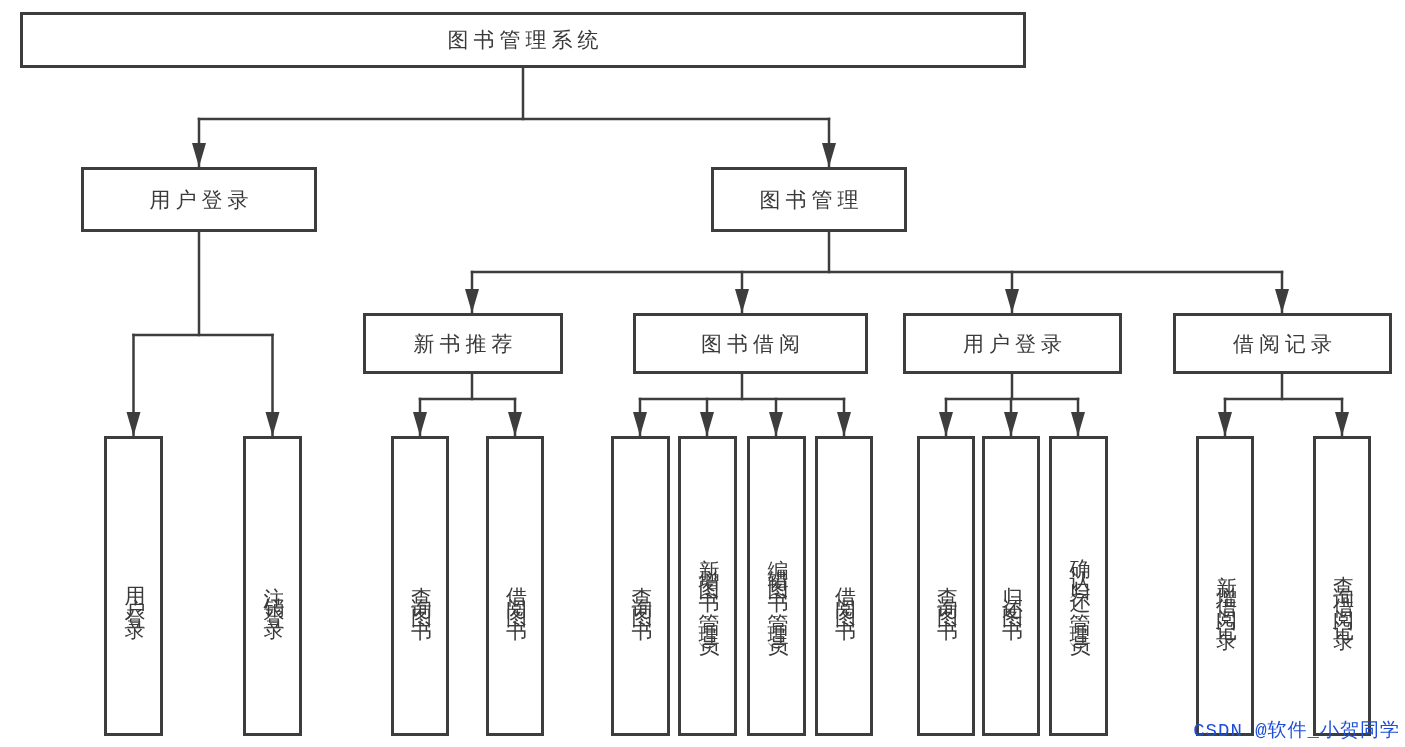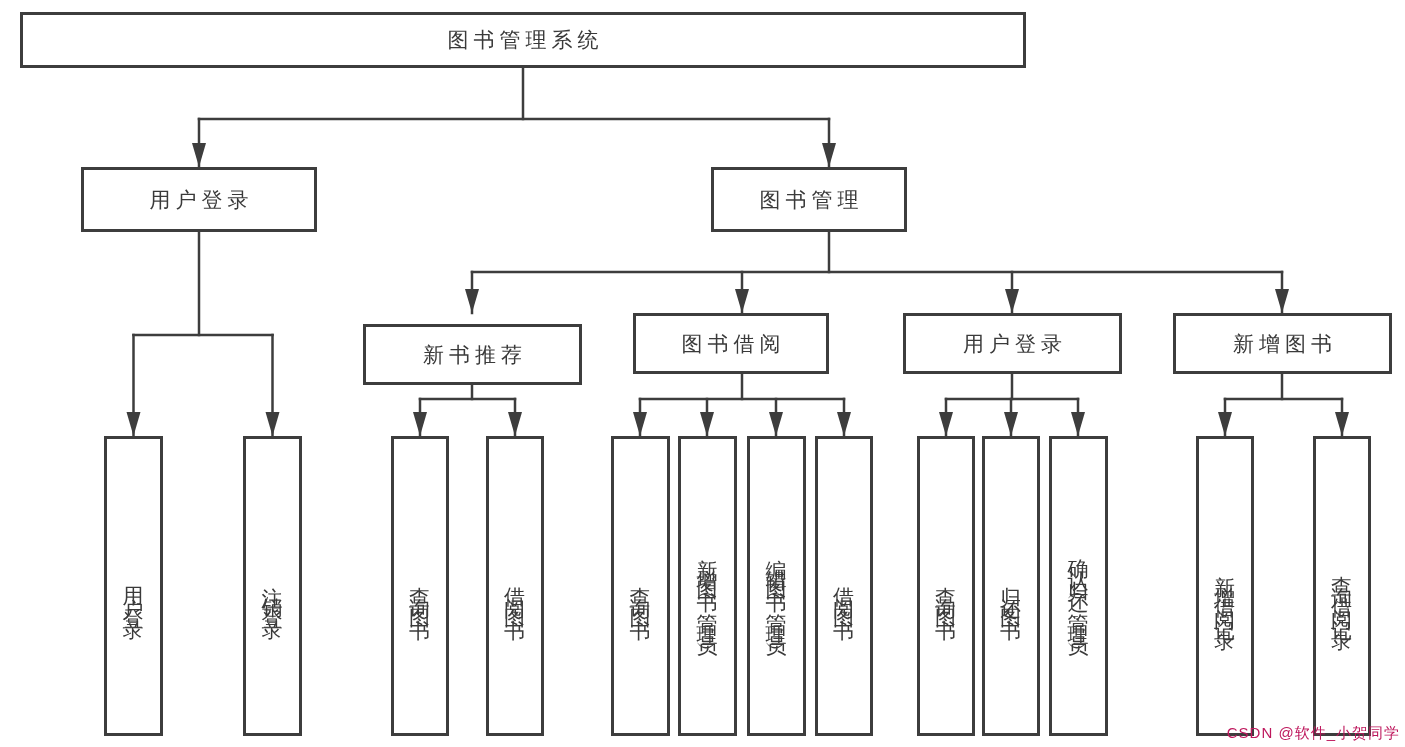--- a/index.html
+++ b/index.html
@@ -1,33 +1,33 @@
 <!DOCTYPE html>
 <html><head>
 <meta charset="utf-8">
 <style>
   html,body{margin:0;padding:0;background:#ffffff;}
   .stage{
     position:relative;width:1405px;height:747px;background:#ffffff;overflow:hidden;
-    font-family:Liberation Sans, sans-serif;
+    font-family:Liberation Mono, monospace;
   }
   .connectors{position:absolute;left:0;top:0;width:1405px;height:747px;}
   .connectors path{stroke:#3d3d3d;stroke-width:2.5;fill:none;stroke-linecap:square;}
   .node{
     position:absolute;border:3px solid #3d3d3d;background:#ffffff;box-sizing:border-box;
     display:flex;align-items:center;justify-content:center;color:#3a3a3a;
   }
   .node .h-label{font-size:21px;letter-spacing:5px;margin-right:-5px;white-space:nowrap;}
   .node.leaf .v-label{
     writing-mode:vertical-rl;text-orientation:mixed;
     font-size:21px;letter-spacing:11px;margin-bottom:-11px;line-height:1;white-space:nowrap;
   }
   .watermark{
-    position:absolute;right:5px;bottom:4px;font-size:15px;letter-spacing:1px;
-    color:#be185d;z-index:5;white-space:nowrap;
+    position:absolute;right:5px;bottom:4px;font-size:19px;letter-spacing:1px;
+    color:#1d4ed8;z-index:5;white-space:nowrap;
   }
 </style>
 </head>
 <body>
 
 <div class="stage">
 
   <svg class="connectors" width="1405" height="747" viewBox="0 0 1405 747" xmlns="http://www.w3.org/2000/svg">
     <defs>
       <marker id="arw" markerUnits="userSpaceOnUse" markerWidth="26" markerHeight="16" refX="24" refY="7" orient="auto">
@@ -80,31 +80,31 @@
     <span class="h-label">图书管理系统</span>
   </div>
 
   <div class="node" style="left:81px;top:167px;width:236px;height:65px;">
     <span class="h-label">用户登录</span>
   </div>
   <div class="node" style="left:711px;top:167px;width:196px;height:65px;">
     <span class="h-label">图书管理</span>
   </div>
 
-  <div class="node" style="left:363px;top:313px;width:219px;height:61px;margin-top:11px;">
+  <div class="node" style="left:363px;top:313px;width:200px;height:61px;">
     <span class="h-label">新书推荐</span>
   </div>
-  <div class="node" style="left:633px;top:313px;width:196px;height:61px;">
+  <div class="node" style="left:633px;top:313px;width:235px;height:61px;">
     <span class="h-label">图书借阅</span>
   </div>
   <div class="node" style="left:903px;top:313px;width:219px;height:61px;">
     <span class="h-label">用户登录</span>
   </div>
   <div class="node" style="left:1173px;top:313px;width:219px;height:61px;">
-    <span class="h-label">新增图书</span>
+    <span class="h-label">借阅记录</span>
   </div>
 
   <div class="node leaf" style="left:104px;top:436px;width:59px;height:300px;">
     <span class="v-label">用户登录</span>
   </div>
   <div class="node leaf" style="left:243px;top:436px;width:59px;height:300px;">
     <span class="v-label">注销登录</span>
   </div>
 
   <div class="node leaf" style="left:391px;top:436px;width:58px;height:300px;">

